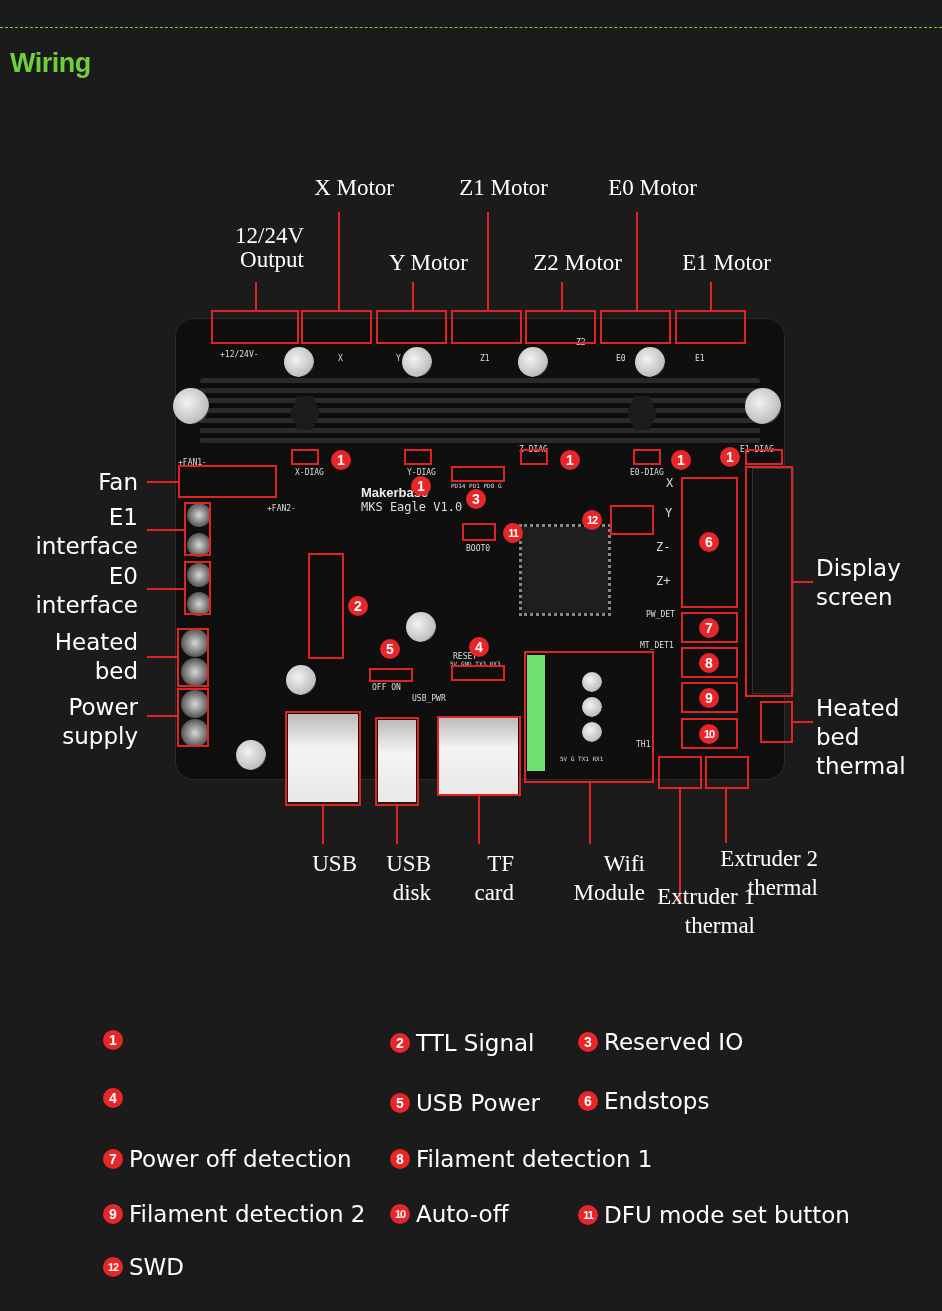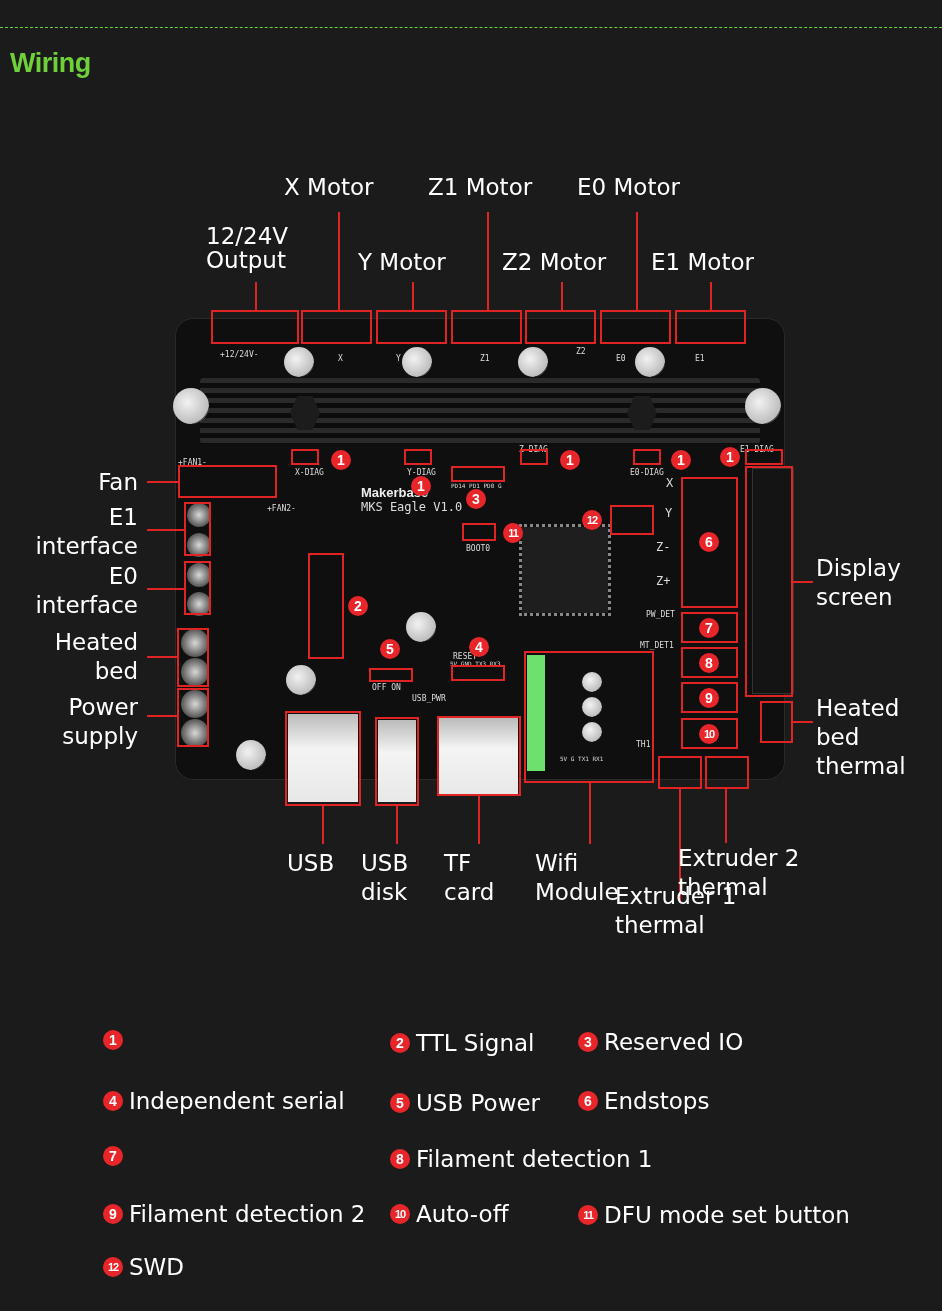--- a/index.html
+++ b/index.html
@@ -2,21 +2,21 @@
 <html><head>
 <meta charset="utf-8">
 <style>
   html, body { margin:0; padding:0; }
   body { width:942px; height:1311px; background:#1b1b1b; position:relative; overflow:hidden;
          font-family:"DejaVu Sans", sans-serif; color:#ffffff; }
   .dash { position:absolute; left:0; top:27px; width:942px; height:0; border-top:1px dashed #6fd13a; }
   .title { position:absolute; left:10px; top:48px; font-family:"Liberation Sans", sans-serif; font-weight:bold;
            font-size:27px; color:#6fd13a; letter-spacing:-0.5px; }
   .lbl { position:absolute; font-size:23px; line-height:29px; color:#fff; white-space:nowrap; }
-  .lbl.c { text-align:left; }
+  .lbl.c { text-align:right;font-family:Liberation Serif, serif; }
   .lbl.r { text-align:right; }
   .line { position:absolute; background:#e02424; }
   .box { position:absolute; border:2px solid #e02424; box-sizing:border-box; }
   .badge { position:absolute; width:20px; height:20px; border-radius:50%; background:#e8262a; color:#fff;
            font-family:"Liberation Sans", sans-serif; font-weight:bold; font-size:14px; line-height:20px; text-align:center; }
   .badge.sm { font-size:11px; letter-spacing:-1px; }
   
   .board { position:absolute; left:175px; top:318px; width:610px; height:462px; background:#0f0f0f;
            border-radius:18px; box-shadow:0 0 0 1px #2a2a2a inset; }
   .hs { position:absolute; left:200px; top:378px; width:560px; height:66px; background:repeating-linear-gradient(180deg,#2a2a2a 0 5px,#0c0c0c 5px 10px); border-radius:4px; }
@@ -70,21 +70,21 @@
   <div class="screw" style="left:181px;top:690px;width:28px;height:28px;"></div>
   <div class="screw" style="left:181px;top:719px;width:28px;height:28px;"></div>
   <div class="conn" style="left:752px;top:468px;width:42px;height:226px;"></div>
 
   <div class="brand1">Makerbase</div>
   <div class="brand2">MKS Eagle V1.0</div>
   <div class="silk" style="left:220px;top:350px;">+12/24V-</div>
   <div class="silk" style="left:338px;top:354px;">X</div>
   <div class="silk" style="left:396px;top:354px;">Y</div>
   <div class="silk" style="left:480px;top:354px;">Z1</div>
-  <div class="silk" style="left:556px;top:347px;margin-left:20px;">Z2</div>
+  <div class="silk" style="left:556px;top:338px;margin-left:20px;">Z2</div>
   <div class="silk" style="left:616px;top:354px;">E0</div>
   <div class="silk" style="left:695px;top:354px;">E1</div>
   <div class="silk" style="left:295px;top:468px;">X-DIAG</div>
   <div class="silk" style="left:407px;top:468px;">Y-DIAG</div>
   <div class="silk" style="left:519px;top:445px;">Z-DIAG</div>
   <div class="silk" style="left:630px;top:468px;">E0-DIAG</div>
   <div class="silk" style="left:740px;top:445px;">E1-DIAG</div>
   <div class="silk" style="left:178px;top:458px;">+FAN1-</div>
   <div class="silk" style="left:242px;top:504px;margin-left:25px;">+FAN2-</div>
   <div class="silk" style="left:451px;top:482px;font-size:6px;">PD14 PD1 PD0 G</div>
@@ -230,33 +230,33 @@
     <span class="badge">2</span>
     <span>TTL Signal</span>
   </div>
   <div class="legend-item" style="left:578px;top:1029px;">
     <span class="badge">3</span>
     <span>Reserved IO</span>
   </div>
 
   <div class="legend-item" style="left:103px;top:1088px;">
     <span class="badge">4</span>
-    <span>Independent serial</span>
   </div>
   <div class="legend-item" style="left:390px;top:1090px;">
     <span class="badge">5</span>
     <span>USB Power</span>
   </div>
   <div class="legend-item" style="left:578px;top:1088px;">
     <span class="badge">6</span>
     <span>Endstops</span>
   </div>
 
   <div class="legend-item" style="left:103px;top:1146px;">
     <span class="badge">7</span>
+    <span>Power off detection</span>
   </div>
   <div class="legend-item" style="left:390px;top:1146px;">
     <span class="badge">8</span>
     <span>Filament detection 1</span>
   </div>
 
   <div class="legend-item" style="left:103px;top:1201px;">
     <span class="badge">9</span>
     <span>Filament detection 2</span>
   </div>

